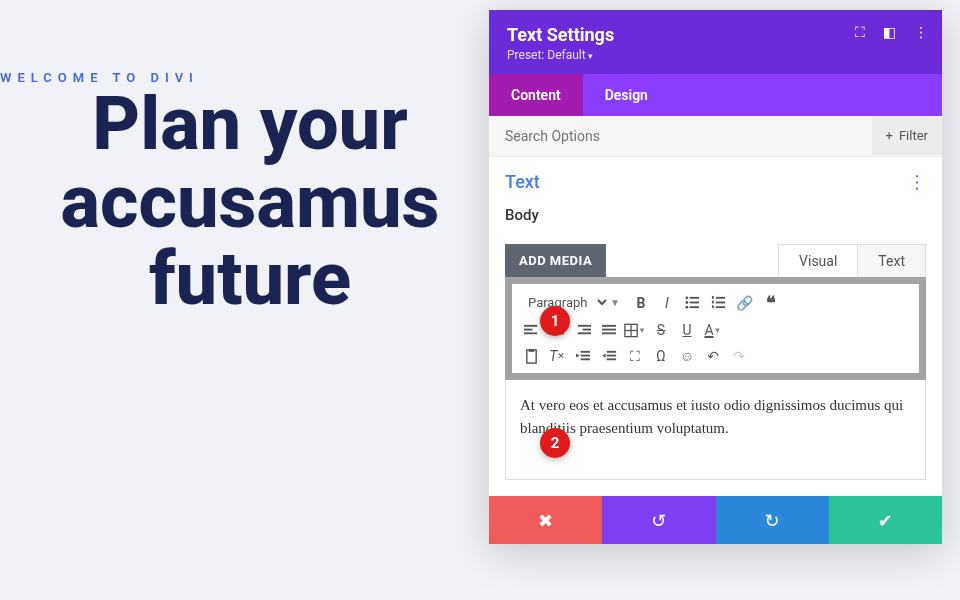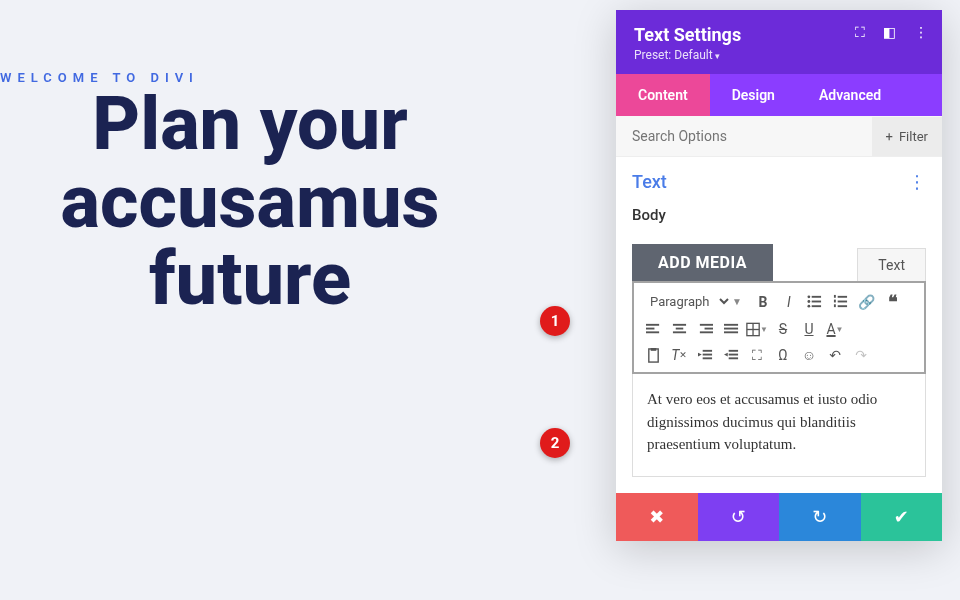--- a/index.html
+++ b/index.html
@@ -1,45 +1,45 @@
 <!DOCTYPE html>
 <html><head>
 <meta charset="utf-8">
 <style>
 *{margin:0;padding:0;box-sizing:border-box;font-family:-apple-system,BlinkMacSystemFont,"Segoe UI",Roboto,sans-serif}
 body{background:#f0f2f7;width:960px;height:600px;overflow:hidden;position:relative}
 .page-content{padding:70px 20px 0 0;width:520px}
 .eyebrow{color:#4169e1;letter-spacing:6px;font-size:13px;font-weight:600;text-align:left;}
 .hero-title{color:#1b2352;font-size:74px;font-weight:800;line-height:1.05;text-align:center;margin-bottom:30px}
 .hero-body{color:#8b8f9a;font-size:15px;text-align:center;line-height:1.6;padding:0 10px}
-.panel{position:absolute;top:10px;right:18px;width:326px;background:#fff;box-shadow:0 8px 40px rgba(0,0,0,.18);display:flex;flex-direction:column}
+.panel{position:absolute;top:10px;right:18px;width:453px;background:#fff;box-shadow:0 8px 40px rgba(0,0,0,.18);display:flex;flex-direction:column}
 .panel-header{background:#6c2bd9;color:#fff;padding:14px 18px 12px;position:relative}
 .panel-title{font-size:18px;font-weight:700;margin-bottom:3px}
 .panel-preset{font-size:12px;opacity:.85}
 .panel-preset::after{content:" ▾";font-size:9px}
 .header-icons{position:absolute;top:14px;right:14px;display:flex;gap:18px}
 .header-icons span{cursor:pointer;font-size:14px}
 .tabs{background:#8b3dff;display:flex}
 .tab{color:#fff;padding:13px 22px;font-size:14px;font-weight:600;cursor:pointer}
-.tab.active{background:#ec4899}
-.search-row{display:flex;align-items:flex-end;background:#f7f7f7;border-bottom:1px solid #eee}
+.tab.active{background:#a21caf}
+.search-row{display:flex;align-items:flex-start;background:#f7f7f7;border-bottom:1px solid #eee}
 .search-input{flex:1;border:none;background:transparent;padding:12px 16px;font-size:14px;color:#888;outline:none}
 .filter-btn{background:#ececec;border:none;padding:12px 14px;font-size:13px;color:#555;cursor:pointer;display:flex;align-items:center;gap:6px}
 .section{padding:14px 16px 16px}
 .section-head{display:flex;justify-content:space-between;align-items:center;margin-bottom:14px}
 .section-title{color:#4a7ce8;font-size:18px;font-weight:500}
 .menu-dots{color:#4a7ce8;font-size:18px;cursor:pointer}
 .field-label{color:#333;font-size:15px;font-weight:500;margin-bottom:20px}
 .add-media-row{display:flex;align-items:flex-end;justify-content:space-between;margin-bottom:0}
-.add-media{background:#5f6570;color:#fff;border:none;padding:9px 26px;font-size:16px;font-weight:700;letter-spacing:.5px;cursor:pointer}
+.add-media{background:#5f6570;color:#fff;border:none;padding:9px 14px;font-size:13px;font-weight:700;letter-spacing:.5px;cursor:pointer}
 .editor-tabs{display:flex;border:1px solid #ddd;border-bottom:none}
 .editor-tab{padding:8px 20px;font-size:14px;color:#555;background:#f6f6f6;cursor:pointer;border-right:1px solid #ddd}
 .editor-tab:last-child{border-right:none}
 .editor-tab.active{background:#fff}
-.toolbar{border:2px solid #a3a3a3;padding:6px 8px;display:flex;flex-wrap:wrap;gap:2px 4px;align-items:center;position:relative}
+.toolbar{border:7px solid #a3a3a3;padding:6px 8px;display:flex;flex-wrap:wrap;gap:2px 4px;align-items:center;position:relative}
 .fmt-select{border:none;background:transparent;font-size:13px;color:#555;padding:4px 4px;cursor:pointer;width:90px}
 .fmt-wrap{display:flex;align-items:center;color:#888;font-size:10px;margin-right:6px}
 .tbtn{width:22px;height:22px;display:inline-flex;align-items:center;justify-content:center;color:#555;cursor:pointer;font-size:14px}
 .tbtn svg{width:15px;height:15px;fill:#555}
 .tbtn.disabled{opacity:.35}
 .row-break{flex-basis:100%;height:0}
 .editor-body{border:1px solid #ddd;border-top:none;padding:14px 14px 20px;font-family:Georgia,serif;font-size:15px;color:#333;line-height:1.5;min-height:100px}
 .footer-actions{display:flex}
 .fa-btn{flex:1;height:48px;display:flex;align-items:center;justify-content:center;color:#fff;cursor:pointer;font-size:18px}
 .fa-cancel{background:#ef5a5a}
@@ -64,38 +64,38 @@
     <div class="panel-preset">Preset: Default</div>
     <div class="header-icons">
       <span>⛶</span>
       <span>◧</span>
       <span>⋮</span>
     </div>
   </div>
   <div class="tabs">
     <div class="tab active">Content</div>
     <div class="tab">Design</div>
-    <div class="tab">Advanced</div>
   </div>
   <div class="search-row">
     <input class="search-input" placeholder="Search Options" style="">
     <button class="filter-btn">
         <span>+</span>
         <span>Filter</span>
       </button>
   </div>
   <div class="section">
     <div class="section-head">
       <div class="section-title">Text</div>
       <div class="menu-dots">⋮</div>
     </div>
     <div class="field-label">Body</div>
     <div class="add-media-row">
       <button class="add-media">ADD MEDIA</button>
       <div class="editor-tabs">
+        <div class="editor-tab active">Visual</div>
         <div class="editor-tab">Text</div>
       </div>
     </div>
     <div class="toolbar">
       <div class="fmt-wrap"><select class="fmt-select"><option>Paragraph</option></select>▼</div>
       <span class="tbtn">
           <b>B</b>
         </span>
       <span class="tbtn">
           <i>I</i>

